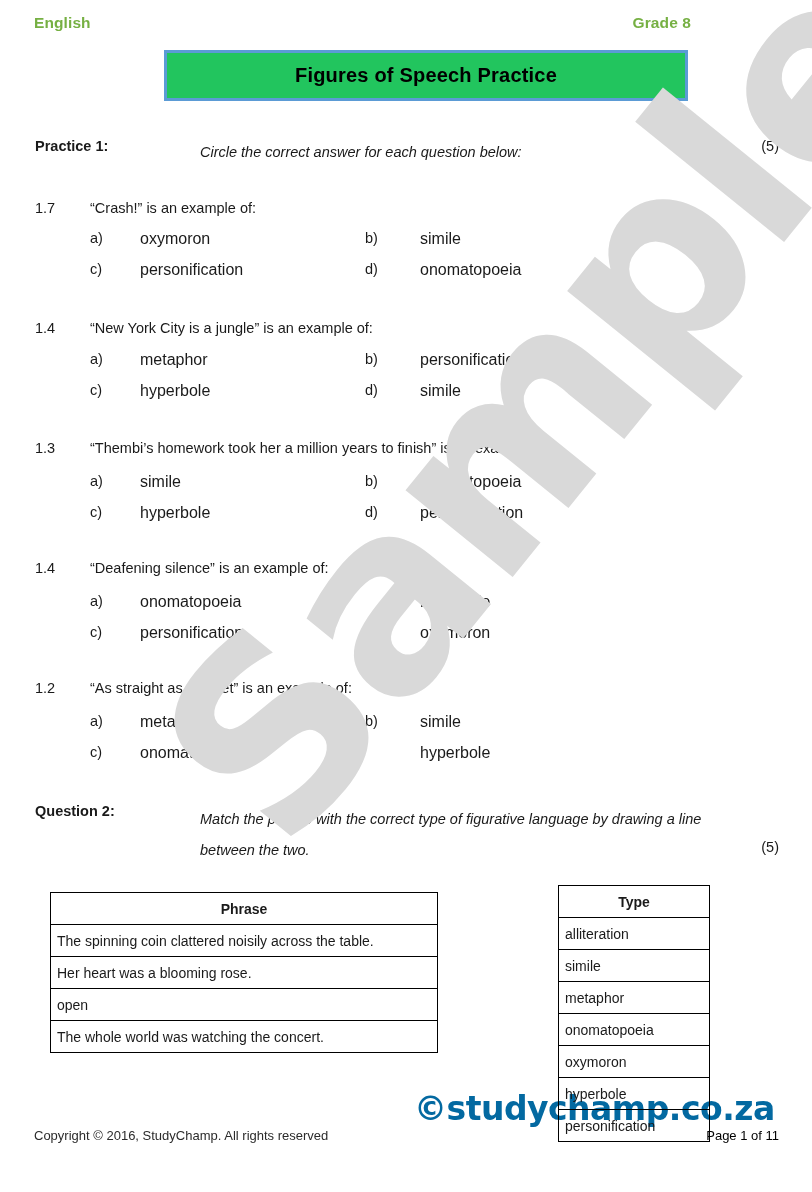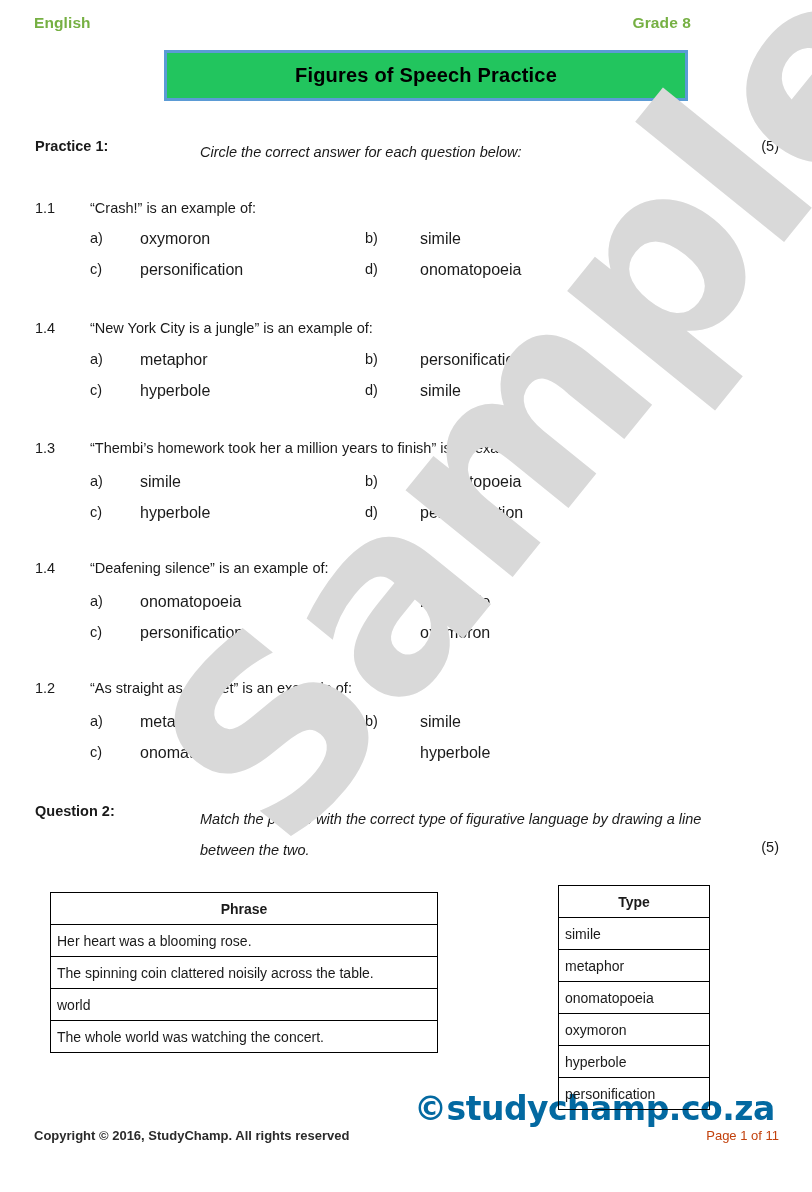--- a/index.html
+++ b/index.html
@@ -166,28 +166,27 @@
   }
   #type-table th, #type-table td { height: 31px; }
 
   
   .footer-left {
     position: absolute;
     left: 34px;
     top: 1128px;
     font-size: 13px;
     color: #2b2b2b;
-    font-weight: bold;
   }
   .footer-right {
     position: absolute;
     right: 33px;
     top: 1128px;
     font-size: 13px;
-    color: #c2410c;
+    color: #000000;
   }
 
   
   .wm-sample {
     position: absolute;
     left: 96px;
     top: 120px;
     width: 660px;
     height: 940px;
     pointer-events: none;
@@ -243,21 +242,21 @@
       <div class="title-text">Figures of Speech Practice</div>
     </div>
 
     <div class="qhead" style="top:138px;">
       <div class="q-label">Practice 1:</div>
       <div class="q-instr">Circle the correct answer for each question below:</div>
       <div class="q-marks" style="top:0;">(5)</div>
     </div>
 
     <div class="q-block" style="top:200px;">
-      <div class="q-num">1.1</div>
+      <div class="q-num">1.7</div>
       <div class="q-stem">“Crash!” is an example of:</div>
       <div class="opt-row opt-col-a" style="top:30px;">
         <span class="opt-let">a)</span>
         <span class="opt-txt">oxymoron</span>
       </div>
       <div class="opt-row opt-col-b" style="top:30px;">
         <span class="opt-let">b)</span>
         <span class="opt-txt">simile</span>
       </div>
       <div class="opt-row opt-col-a" style="top:61px;">
@@ -360,40 +359,43 @@
       <div class="q-instr" style="top:33px;">between the two.</div>
       <div class="q-marks" style="top:36px;">(5)</div>
     </div>
 
     <table class="tbl" id="phrase-table">
       <tbody>
           <tr>
         <th>Phrase</th>
       </tr>
       <tr>
+        <td>The spinning coin clattered noisily across the table.</td>
+      </tr>
+      <tr>
         <td>Her heart was a blooming rose.</td>
       </tr>
       <tr>
-        <td>The spinning coin clattered noisily across the table.</td>
-      </tr>
-      <tr>
-        <td>world</td>
+        <td>open</td>
       </tr>
       <tr>
         <td>The whole world was watching the concert.</td>
       </tr>
     </tbody>
       </table>
 
     <table class="tbl" id="type-table">
       <tbody>
           <tr>
         <th>Type</th>
       </tr>
       <tr>
+        <td>alliteration</td>
+      </tr>
+      <tr>
         <td>simile</td>
       </tr>
       <tr>
         <td>metaphor</td>
       </tr>
       <tr>
         <td>onomatopoeia</td>
       </tr>
       <tr>
         <td>oxymoron</td>

